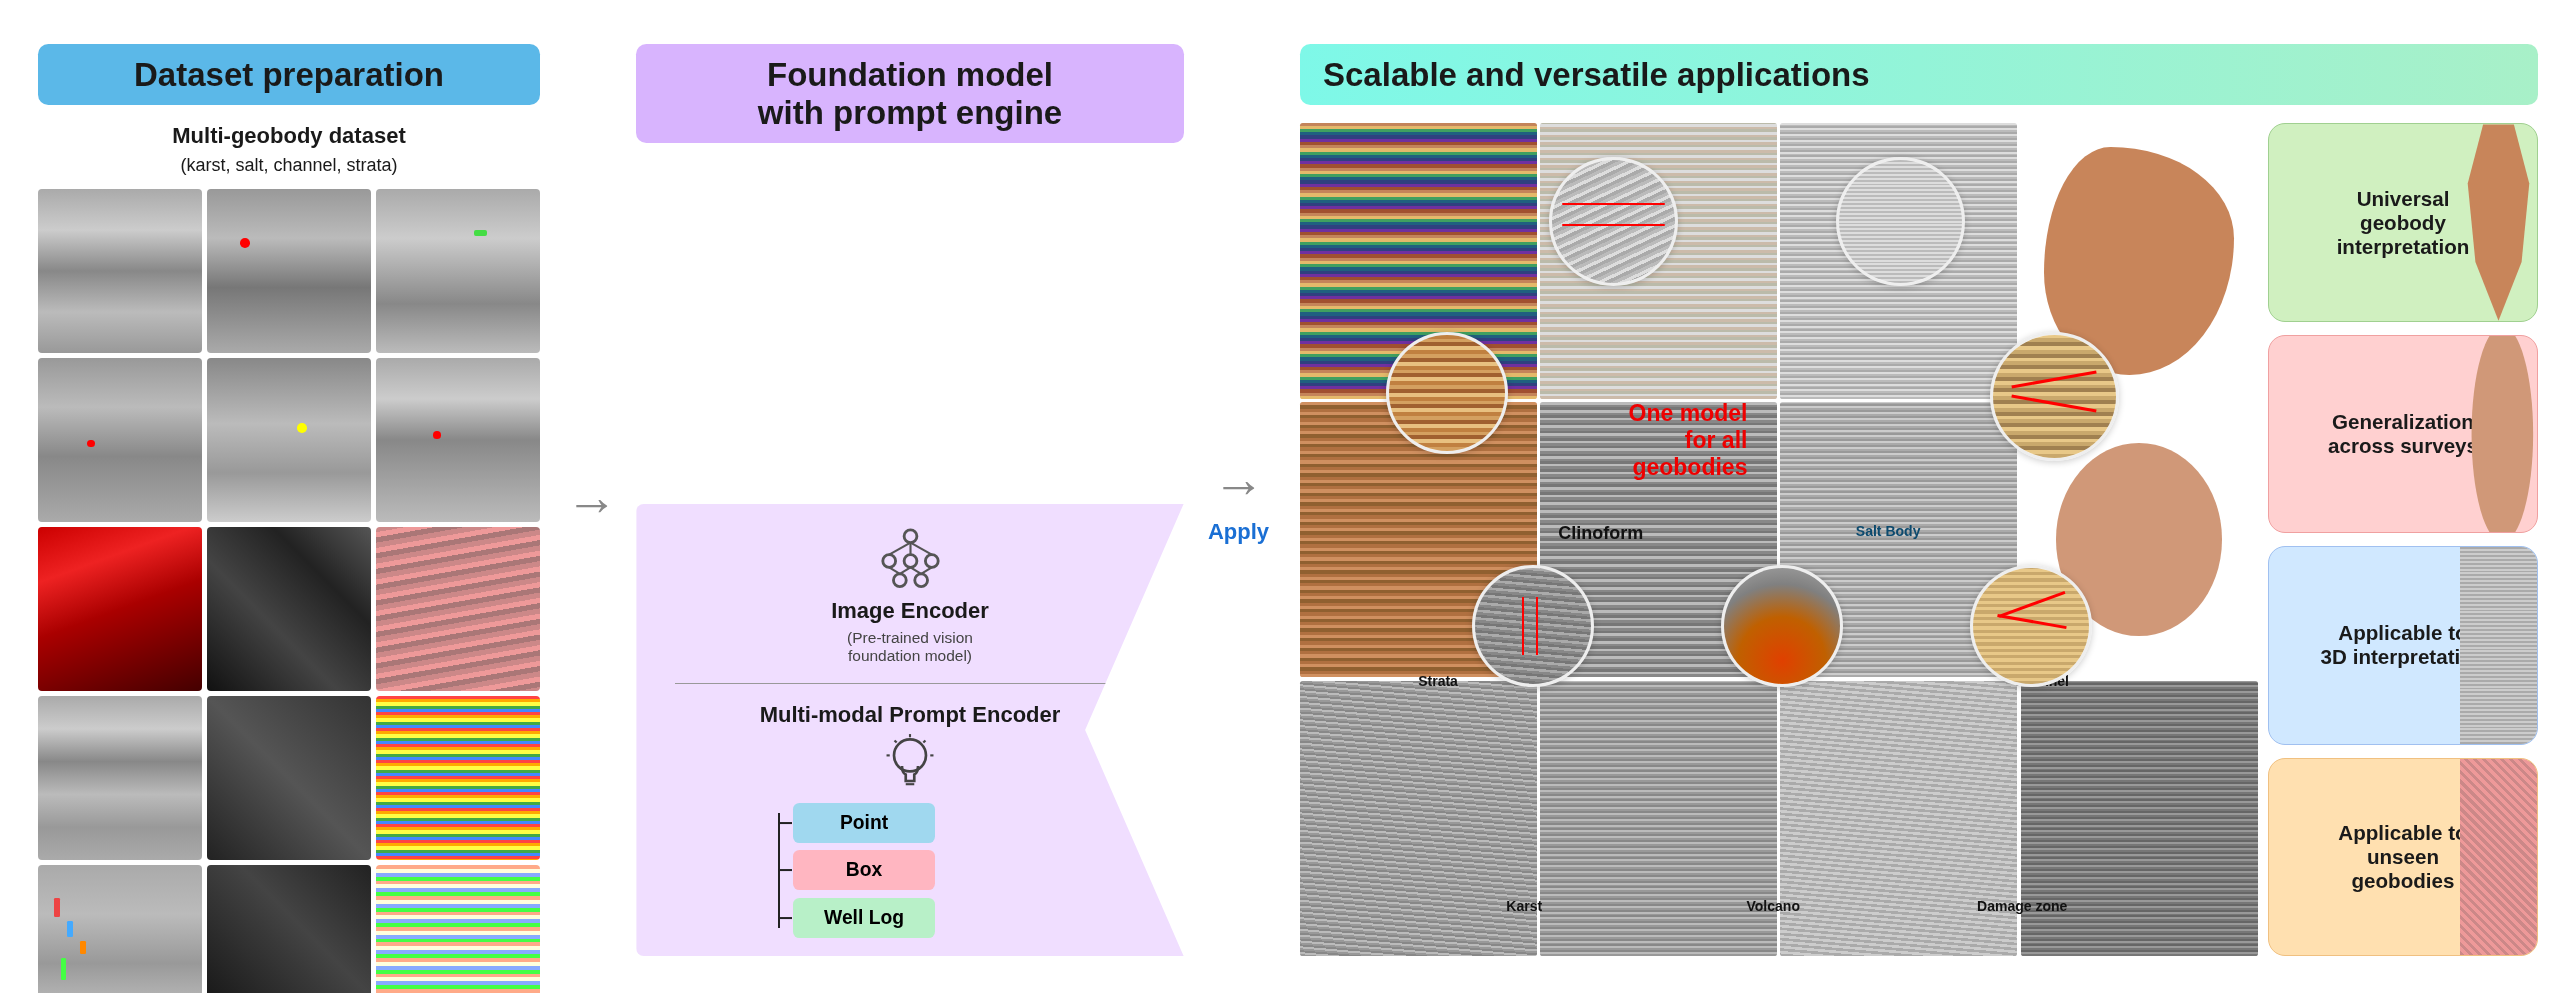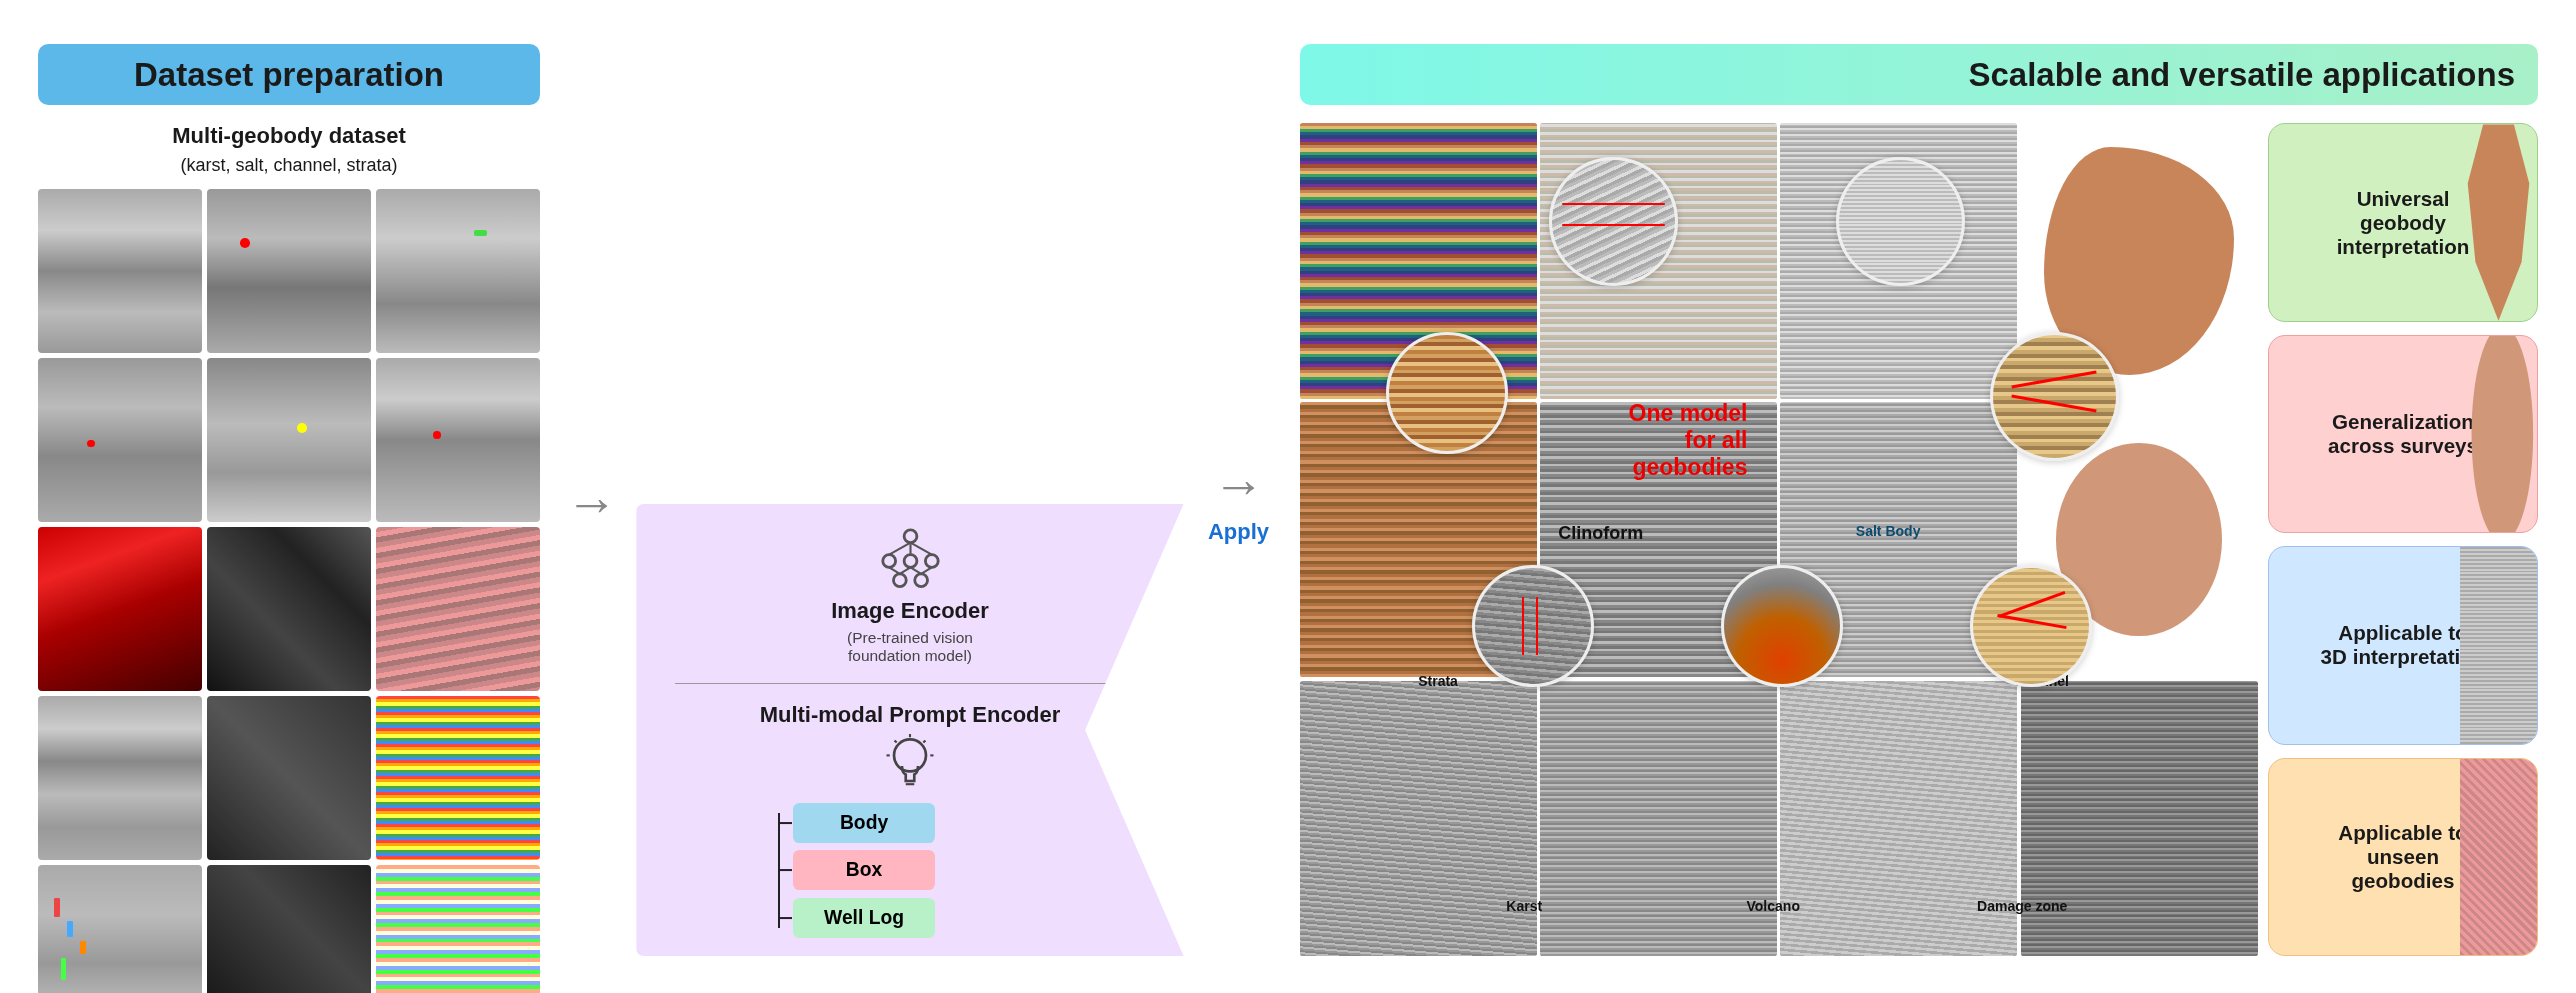--- a/index.html
+++ b/index.html
@@ -159,21 +159,21 @@
       flex-direction: column;
       align-items: stretch;
     }
     .section-title-teal {
       background: linear-gradient(90deg, #7ef8e8 0%, #a8f0c8 100%);
       border-radius: 10.3px;
       padding: 11.6px 23px;
       font-size: 33px;
       font-weight: 900;
       color: #1a1a1a;
-      text-align: right;
+      text-align: left;
       width: 100%;
       margin-bottom: 18px;
     }
 
     .applications-body {
       display: flex;
       flex-direction: row;
       flex: 1;
       gap: 10.3px;
     }
@@ -333,20 +333,24 @@
       <div class="img-cell gc15"></div>
     </div>
 
   </div>
 
   <div class="arrow-section" style="width:77px;">
     <div class="big-arrow">→</div>
   </div>
 
   <div id="section-foundation" style="width:560px;">
+    <div class="section-title-purple">
+      <span style="white-space:pre-line;">Foundation model
+with prompt engine</span>
+    </div>
 
     <div style="display:flex;flex-direction:row;width:100%;flex:1;align-items:flex-end;gap:0;">
 
       <div style="flex:1;background:#f0deff;border-radius:7.7px 0 0 7.7px;padding:18px 13px;display:flex;flex-direction:column;align-items:center;gap:11.6px;clip-path:polygon(0 0,100% 0,82% 50%,100% 100%,0 100%);">
 
         <div style="display:flex;flex-direction:column;align-items:center;gap:5.2px;">
 
           <svg class="network-svg" viewBox="0 0 100 100">
             <circle cx="50" cy="20" r="9" fill="none" stroke="#555" stroke-width="4"></circle>
             <circle cx="20" cy="55" r="9" fill="none" stroke="#555" stroke-width="4"></circle>
@@ -382,21 +386,21 @@
             <line x1="75" y1="18" x2="79" y2="14" stroke="#444" stroke-width="4"></line>
             <line x1="12" y1="42" x2="6" y2="42" stroke="#444" stroke-width="4"></line>
             <line x1="88" y1="42" x2="94" y2="42" stroke="#444" stroke-width="4"></line>
           </svg>
 
           <div style="position:relative;width:100%;padding-left:6.4px;">
 
             <div style="position:absolute;left:18px;top:10.3px;bottom:10.3px;width:1.9px;background:#222;"></div>
 
             <div class="branch-row" style="margin-bottom:7.7px;">
-              <div class="prompt-tag btn-blue">Body</div>
+              <div class="prompt-tag btn-blue">Point</div>
             </div>
 
             <div class="branch-row" style="margin-bottom:7.7px;">
               <div class="prompt-tag btn-pink">Box</div>
             </div>
 
             <div class="branch-row">
               <div class="prompt-tag btn-green">Well Log</div>
             </div>
           </div>

